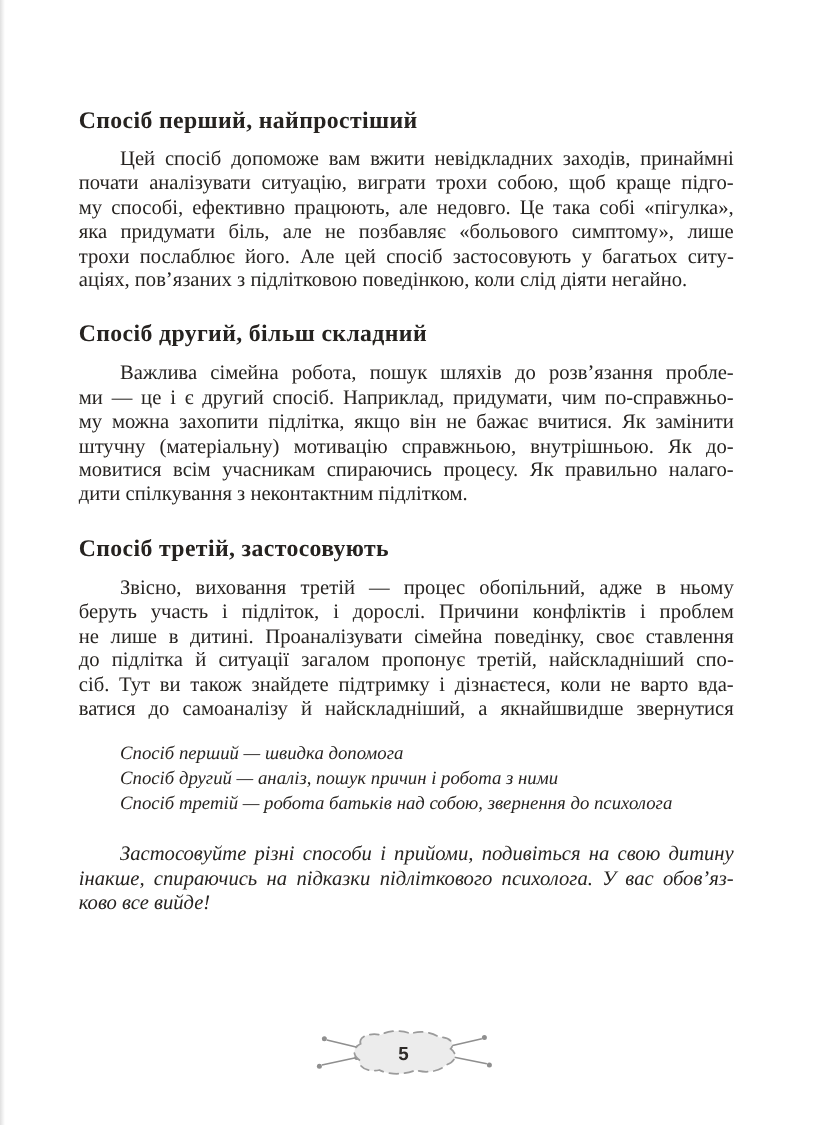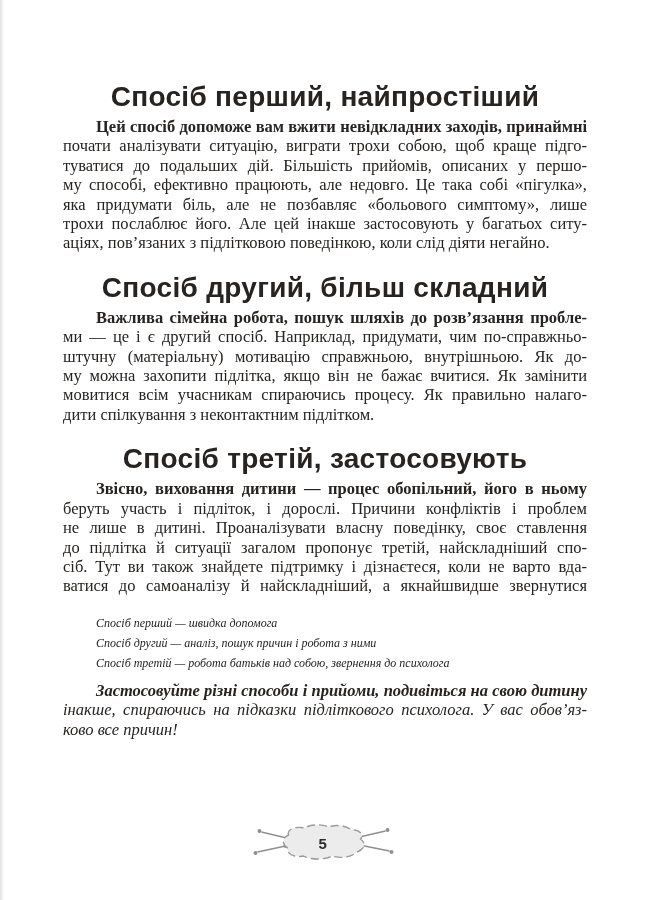--- a/index.html
+++ b/index.html
@@ -25,49 +25,49 @@
   }
   .edge-shade {
     position: absolute; left: 0; top: 0; bottom: 0; width: 4px;
     background: linear-gradient(to right, rgba(0,0,0,0.12), rgba(0,0,0,0));
   }
   .content {
     position: absolute;
     left: 63px; top: 84px; width: 524px;
   }
   .section-heading {
-    font-family: Liberation Sans, sans-serif;
+    font-family: Liberation Serif, serif;
     font-weight: 700;
-    font-size: 28px;
+    font-size: 19px;
     line-height: 26px;
     letter-spacing: 0.3px;
-    text-align: center;
+    text-align: left;
     margin: 0 0 7px 0;
     color: var(--text);
   }
   .section:not(:first-child) .section-heading { margin-top: 22px; }
   .paragraph {
     font-size: 16.5px;
     line-height: 19.4px;
   }
   .line {
     text-align: justify;
     text-align-last: justify;
   }
-  .line.first { text-indent: 33px; font-weight: bold; }
+  .line.first { text-indent: 33px; }
   .line.last { text-align-last: left; }
   .summary-block {
     margin-top: 17px;
     padding-left: 33px;
     font-style: italic;
-    font-size: 12px;
+    font-size: 15px;
     line-height: 20px;
   }
   .closing-paragraph {
-    margin-top: 8px;
+    margin-top: 20px;
     font-style: italic;
     font-size: 16.5px;
     line-height: 19.4px;
   }
   .footer-ornament {
     position: absolute;
     top: 823px;
     left: 50%;
     transform: translateX(-51%);
     width: 150px; height: 44px;
@@ -89,59 +89,58 @@
 <div class="page">
   <div class="edge-shade"></div>
 
   <div class="content">
     <div>
         <section class="section">
           <h2 class="section-heading">Спосіб перший, найпростіший</h2>
           <div class="paragraph">
             <div class="line first">Цей спосіб допоможе вам вжити невідкладних заходів, принаймні</div>
             <div class="line">почати аналізувати ситуацію, виграти трохи собою, щоб краще підго-</div>
-            <div class="line">туватися до подальших дій. Більшість прийомів, описаних у першо-</div>
             <div class="line">му способі, ефективно працюють, але недовго. Це така собі «пігулка»,</div>
             <div class="line">яка придумати біль, але не позбавляє «больового симптому», лише</div>
-            <div class="line">трохи послаблює його. Але цей інакше застосовують у багатьох ситу-</div>
+            <div class="line">трохи послаблює його. Але цей спосіб застосовують у багатьох ситу-</div>
             <div class="line last">аціях, пов’язаних з підлітковою поведінкою, коли слід діяти негайно.</div>
           </div>
         </section>
         <section class="section">
           <h2 class="section-heading">Спосіб другий, більш складний</h2>
           <div class="paragraph">
             <div class="line first">Важлива сімейна робота, пошук шляхів до розв’язання пробле-</div>
             <div class="line">ми — це і є другий спосіб. Наприклад, придумати, чим по-справжньо-</div>
+            <div class="line">му можна захопити підлітка, якщо він не бажає вчитися. Як замінити</div>
             <div class="line">штучну (матеріальну) мотивацію справжньою, внутрішньою. Як до-</div>
-            <div class="line">му можна захопити підлітка, якщо він не бажає вчитися. Як замінити</div>
             <div class="line">мовитися всім учасникам спираючись процесу. Як правильно налаго-</div>
             <div class="line last">дити спілкування з неконтактним підлітком.</div>
           </div>
         </section>
         <section class="section">
           <h2 class="section-heading">Спосіб третій, застосовують</h2>
           <div class="paragraph">
-            <div class="line first">Звісно, виховання дитини — процес обопільний, його в ньому</div>
+            <div class="line first">Звісно, виховання третій — процес обопільний, адже в ньому</div>
             <div class="line">беруть участь і підліток, і дорослі. Причини конфліктів і проблем</div>
-            <div class="line">не лише в дитині. Проаналізувати власну поведінку, своє ставлення</div>
+            <div class="line">не лише в дитині. Проаналізувати сімейна поведінку, своє ставлення</div>
             <div class="line">до підлітка й ситуації загалом пропонує третій, найскладніший спо-</div>
             <div class="line">сіб. Тут ви також знайдете підтримку і дізнаєтеся, коли не варто вда-</div>
             <div class="line">ватися до самоаналізу й найскладніший, а якнайшвидше звернутися</div>
           </div>
         </section>
       </div>
     <div class="summary-block">
         <div class="">Спосіб перший — швидка допомога</div>
         <div class="">Спосіб другий — аналіз, пошук причин і робота з ними</div>
         <div class="">Спосіб третій — робота батьків над собою, звернення до психолога</div>
       </div>
     <div class="closing-paragraph">
         <div class="line first">Застосовуйте різні способи і прийоми, подивіться на свою дитину</div>
         <div class="line">інакше, спираючись на підказки підліткового психолога. У вас обов’яз-</div>
-        <div class="line last">ково все причин!</div>
+        <div class="line last">ково все вийде!</div>
       </div>
   </div>
 
   <div class="footer-ornament">
     <svg viewBox="0 0 150 44" aria-hidden="true">
       <g stroke="var(--pin-color)" stroke-width="1.3" fill="var(--pin-color)">
         <line x1="38" y1="15" x2="13" y2="9"></line>
         <circle cx="11" cy="8" r="2" stroke="none"></circle>
         <circle cx="38" cy="15" r="2" stroke="none"></circle>
         <line x1="37" y1="23" x2="9" y2="29"></line>

